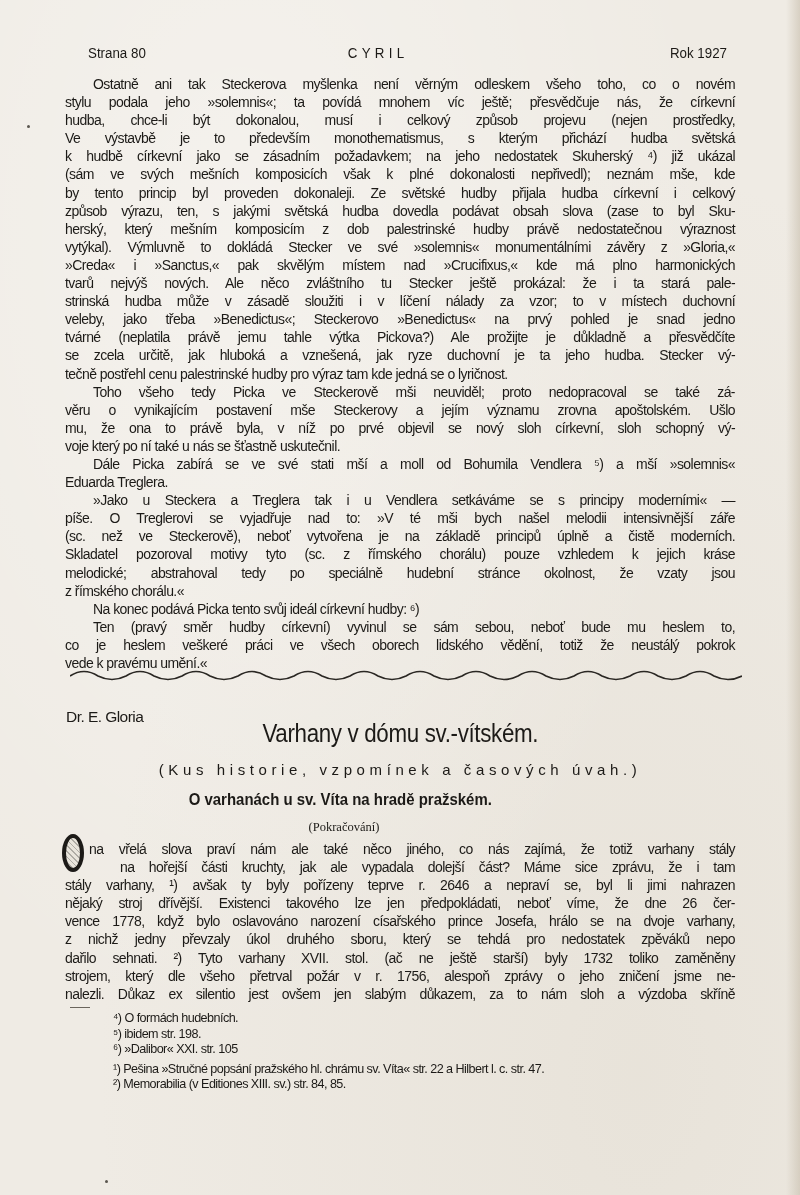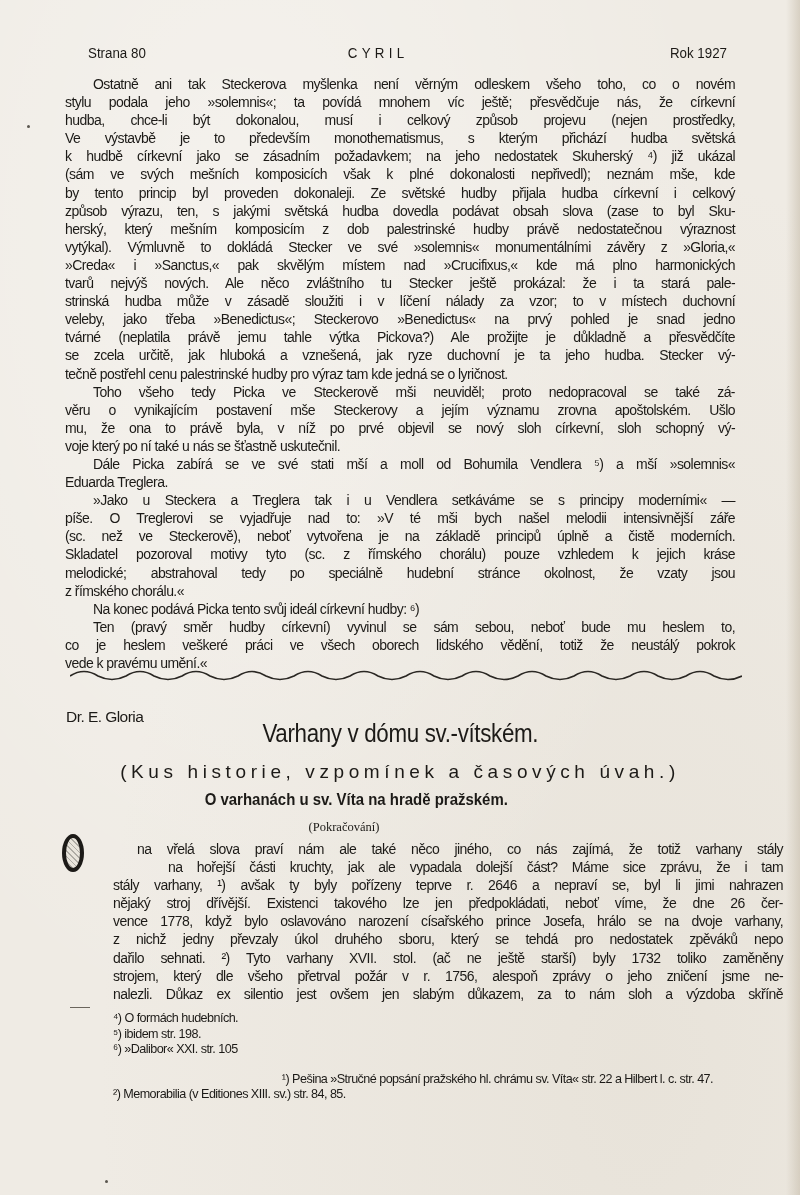--- a/index.html
+++ b/index.html
@@ -56,24 +56,24 @@
     }
     .title {
       position: absolute; left: 0; width: 800px; top: 718px; text-align: center;
       font-family: "Liberation Sans", "DejaVu Sans", sans-serif;
       font-size: 26px; letter-spacing: -0.4px;
     }
     .title span { display: inline-block; transform: scaleX(0.86); }
     .subtitle {
       position: absolute; left: 0; width: 800px; top: 761px; text-align: center;
       font-family: "Liberation Sans", "DejaVu Sans", sans-serif;
-      font-size: 19px; letter-spacing: 4.6px;
+      font-size: 15px; letter-spacing: 4.6px;
     }
     .section-title {
-      position: absolute; left: 16px; width: 680px; top: 790px; text-align: center;
+      position: absolute; left: 0; width: 680px; top: 790px; text-align: center;
       font-family: "Liberation Sans", "DejaVu Sans", sans-serif;
       font-size: 17px; font-weight: bold;
     }
     .section-title span { display: inline-block; transform: scaleX(0.88); }
     .continued {
       position: absolute; left: 0; width: 688px; top: 820px; text-align: center;
       font-family: "Liberation Serif", "DejaVu Serif", serif;
       font-size: 12.5px;
     }
     .dropcap {
@@ -86,21 +86,21 @@
     }
     .footnote-rule {
       position: absolute; left: 70px; top: 1007px; width: 20px; height: 1px; background: #6a655c;
     }
     .footnotes {
       position: absolute; left: 113px; top: 1011px; width: 600px;
       font-family: "Liberation Sans", "DejaVu Sans", sans-serif;
       font-size: 12.6px; line-height: 15.6px;
     }
     .footnotes .fn { white-space: nowrap; display: block; }
-    .footnotes .fn.gap { margin-top: 14px; text-align: right; }
+    .footnotes .fn.gap { margin-top: 4px; }
   </style>
 </head>
 <body>
 
 <div class="page">
   <div class="edge-right"></div>
   <div class="speck" style="left:27px;top:125px"></div>
   <div class="speck" style="left:105px;top:1180px"></div>
 
   <div class="header">
@@ -151,21 +151,21 @@
 
   <div class="byline cond"><span>Dr. E. Gloria</span></div>
 
   <div class="title"><span>Varhany v dómu sv.-vítském.</span></div>
   <div class="subtitle cond">(Kus historie, vzpomínek a časových úvah.)</div>
   <div class="section-title"><span>O varhanách u sv. Víta na hradě pražském.</span></div>
   <div class="continued">(Pokračování)</div>
 
   <div class="dropcap"></div>
 
-  <div class="body-text cond" style="top:840px; left:65px; width:670px;margin-left:48px;">
+  <div class="body-text cond" style="top:840px; left:65px; width:670px;">
     <span class="line" style="padding-left:24px;">na vřelá slova praví nám ale také něco jiného, co nás zajímá, že totiž varhany stály</span>
     <span class="line" style="padding-left:55px;">na hořejší části kruchty, jak ale vypadala dolejší část? Máme sice zprávu, že i tam</span>
     <span class="line">stály varhany, ¹) avšak ty byly pořízeny teprve r. 2646 a nepraví se, byl li jimi nahrazen</span>
     <span class="line">nějaký stroj dřívější. Existenci takového lze jen předpokládati, neboť víme, že dne 26 čer-</span>
     <span class="line">vence 1778, když bylo oslavováno narození císařského prince Josefa, hrálo se na dvoje varhany,</span>
     <span class="line">z nichž jedny převzaly úkol druhého sboru, který se tehdá pro nedostatek zpěváků nepo</span>
     <span class="line">dařilo sehnati. ²) Tyto varhany XVII. stol. (ač ne ještě starší) byly 1732 toliko zaměněny</span>
     <span class="line">strojem, který dle všeho přetrval požár v r. 1756, alespoň zprávy o jeho zničení jsme ne-</span>
     <span class="line">nalezli. Důkaz ex silentio jest ovšem jen slabým důkazem, za to nám sloh a výzdoba skříně</span>
   </div>

